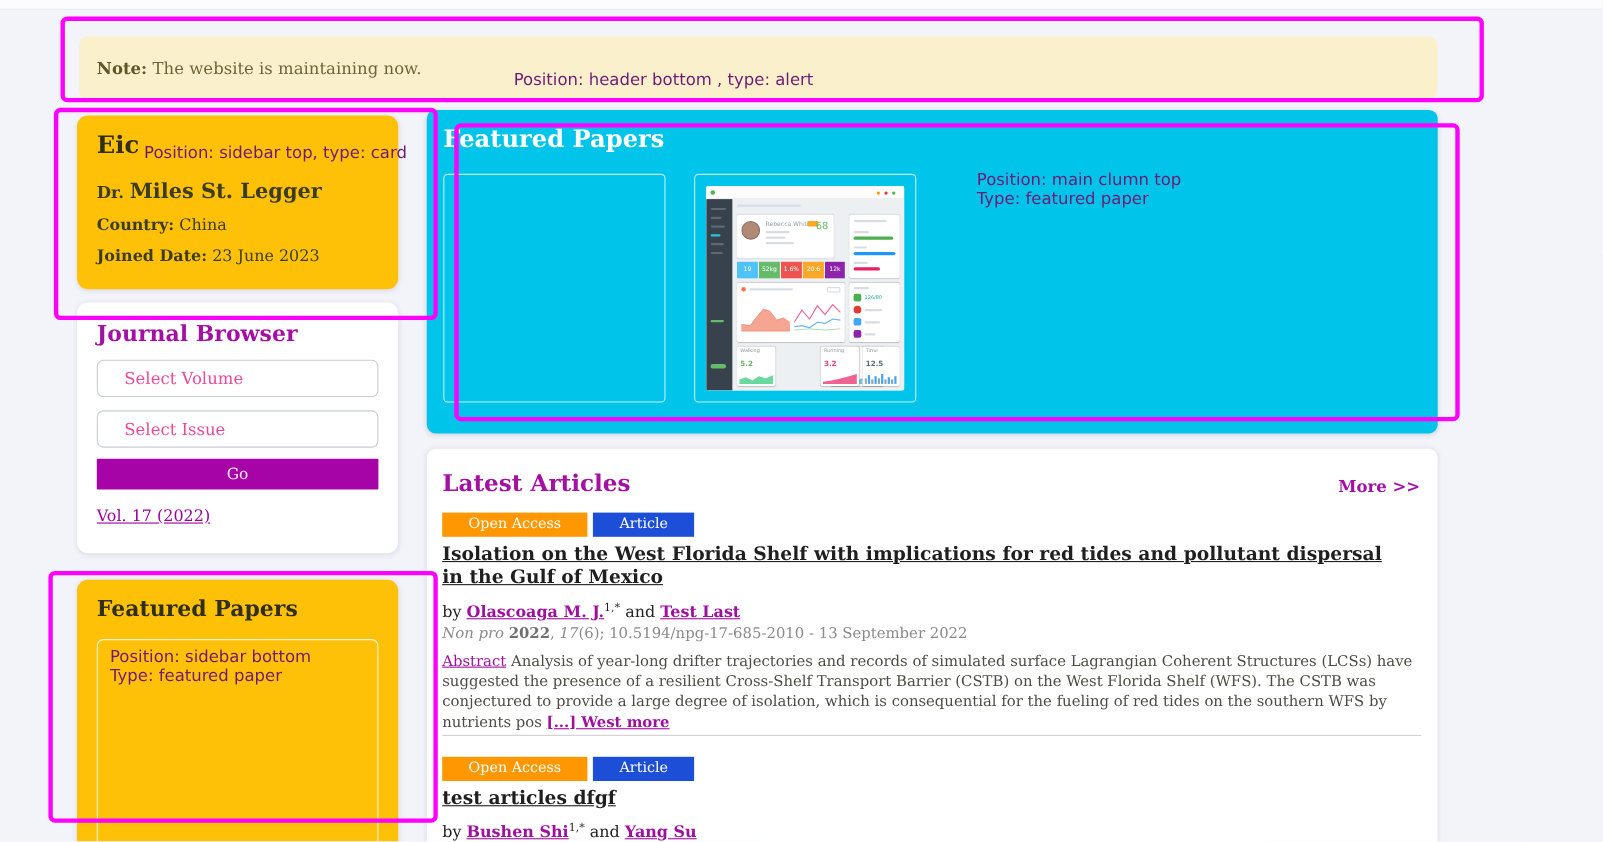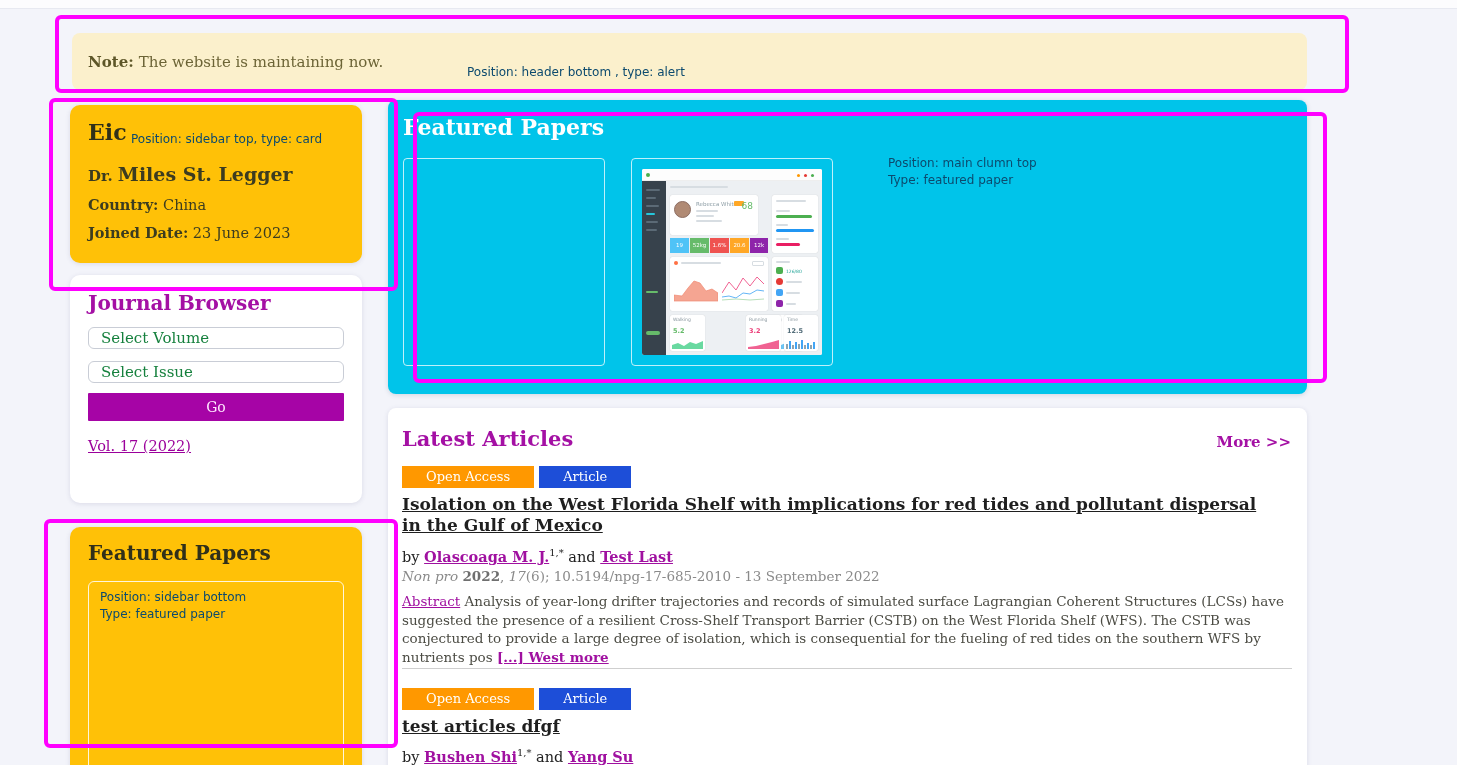--- a/index.html
+++ b/index.html
@@ -7,21 +7,21 @@
   body { font-family:"DejaVu Serif","Liberation Serif",serif; }
   #screen { position:relative; width:1457px; height:765px; background:#f3f4fa; overflow:hidden; }
 
   .abs { position:absolute; }
 
   
   .header-strip { left:0; top:0; width:1457px; height:9px; background:#fcfcfe; border-bottom:1px solid #e7e9f1; }
 
   
   .anno-box { border:4px solid #ff00ff; border-radius:6px; pointer-events:none; z-index:50; background:transparent; }
-  .anno-label { font-family:"DejaVu Sans","Liberation Sans",sans-serif; font-size:12px; line-height:17px; color:#0c4a6e; z-index:55; font-weight:500; }
+  .anno-label { font-family:"DejaVu Sans","Liberation Sans",sans-serif; font-size:15px; line-height:17px; color:#701a75; z-index:55; font-weight:500; }
 
   
   .alert { left:72px; top:33px; width:1235px; height:57px; background:#fbf0cc; border-radius:8px; display:flex; align-items:center; padding-left:16px; font-size:15px; color:#6c6436; }
   .alert b { margin-right:5px; color:#5d5628; }
 
   
   .card { border-radius:10px; box-shadow:0 1px 5px rgba(70,70,120,.14); }
   .gold { background:#ffc107; }
   .white { background:#ffffff; }
 
@@ -30,21 +30,21 @@
   .eic-title { font-size:22px; font-weight:bold; color:#30301a; }
   .eic-name-row { margin-top:18px; }
   .eic-hon { font-size:15px; font-weight:bold; }
   .eic-name { font-size:19px; font-weight:bold; }
   .eic-row { margin-top:11px; font-size:14.5px; }
   .eic-row b { font-weight:bold; }
 
   
   .jb { left:70px; top:275px; width:292px; height:228px; padding:16px 18px; }
   .jb-title { font-size:20px; font-weight:bold; color:#a410a4; }
-  .select-box { margin-top:12px; width:256px; height:22px; border:1px solid #c9cdd6; border-radius:6px; background:#fff; display:flex; align-items:center; padding-left:12px; font-size:15px; color:#15803d; cursor:pointer; }
+  .select-box { margin-top:12px; width:256px; height:34px; border:1px solid #c9cdd6; border-radius:6px; background:#fff; display:flex; align-items:center; padding-left:24px; font-size:15px; color:#ec4899; cursor:pointer; }
   .go-btn { margin-top:10px; width:256px; height:28px; border:none; border-radius:1px; background:#a604a6; color:#ffe9ff; font-size:14px; font-family:inherit; cursor:pointer; }
   .vol-link { display:inline-block; margin-top:17px; font-size:14.5px; color:#9b009b; text-decoration:underline; cursor:pointer; }
 
   
   .side-feat { left:70px; top:527px; width:292px; height:245px; padding:14px 18px; color:#30301a; border-radius:10px 10px 0 0; }
   .side-feat-title { font-size:20px; font-weight:bold; }
   .side-feat-box { margin-top:16px; width:256px; height:200px; border:1px solid rgba(255,255,255,.85); border-radius:6px; }
 
   
   .cyan-card { left:388px; top:100px; width:919px; height:294px; background:#00c4ea; border-radius:8px; box-shadow:0 1px 5px rgba(60,90,120,.2); }

